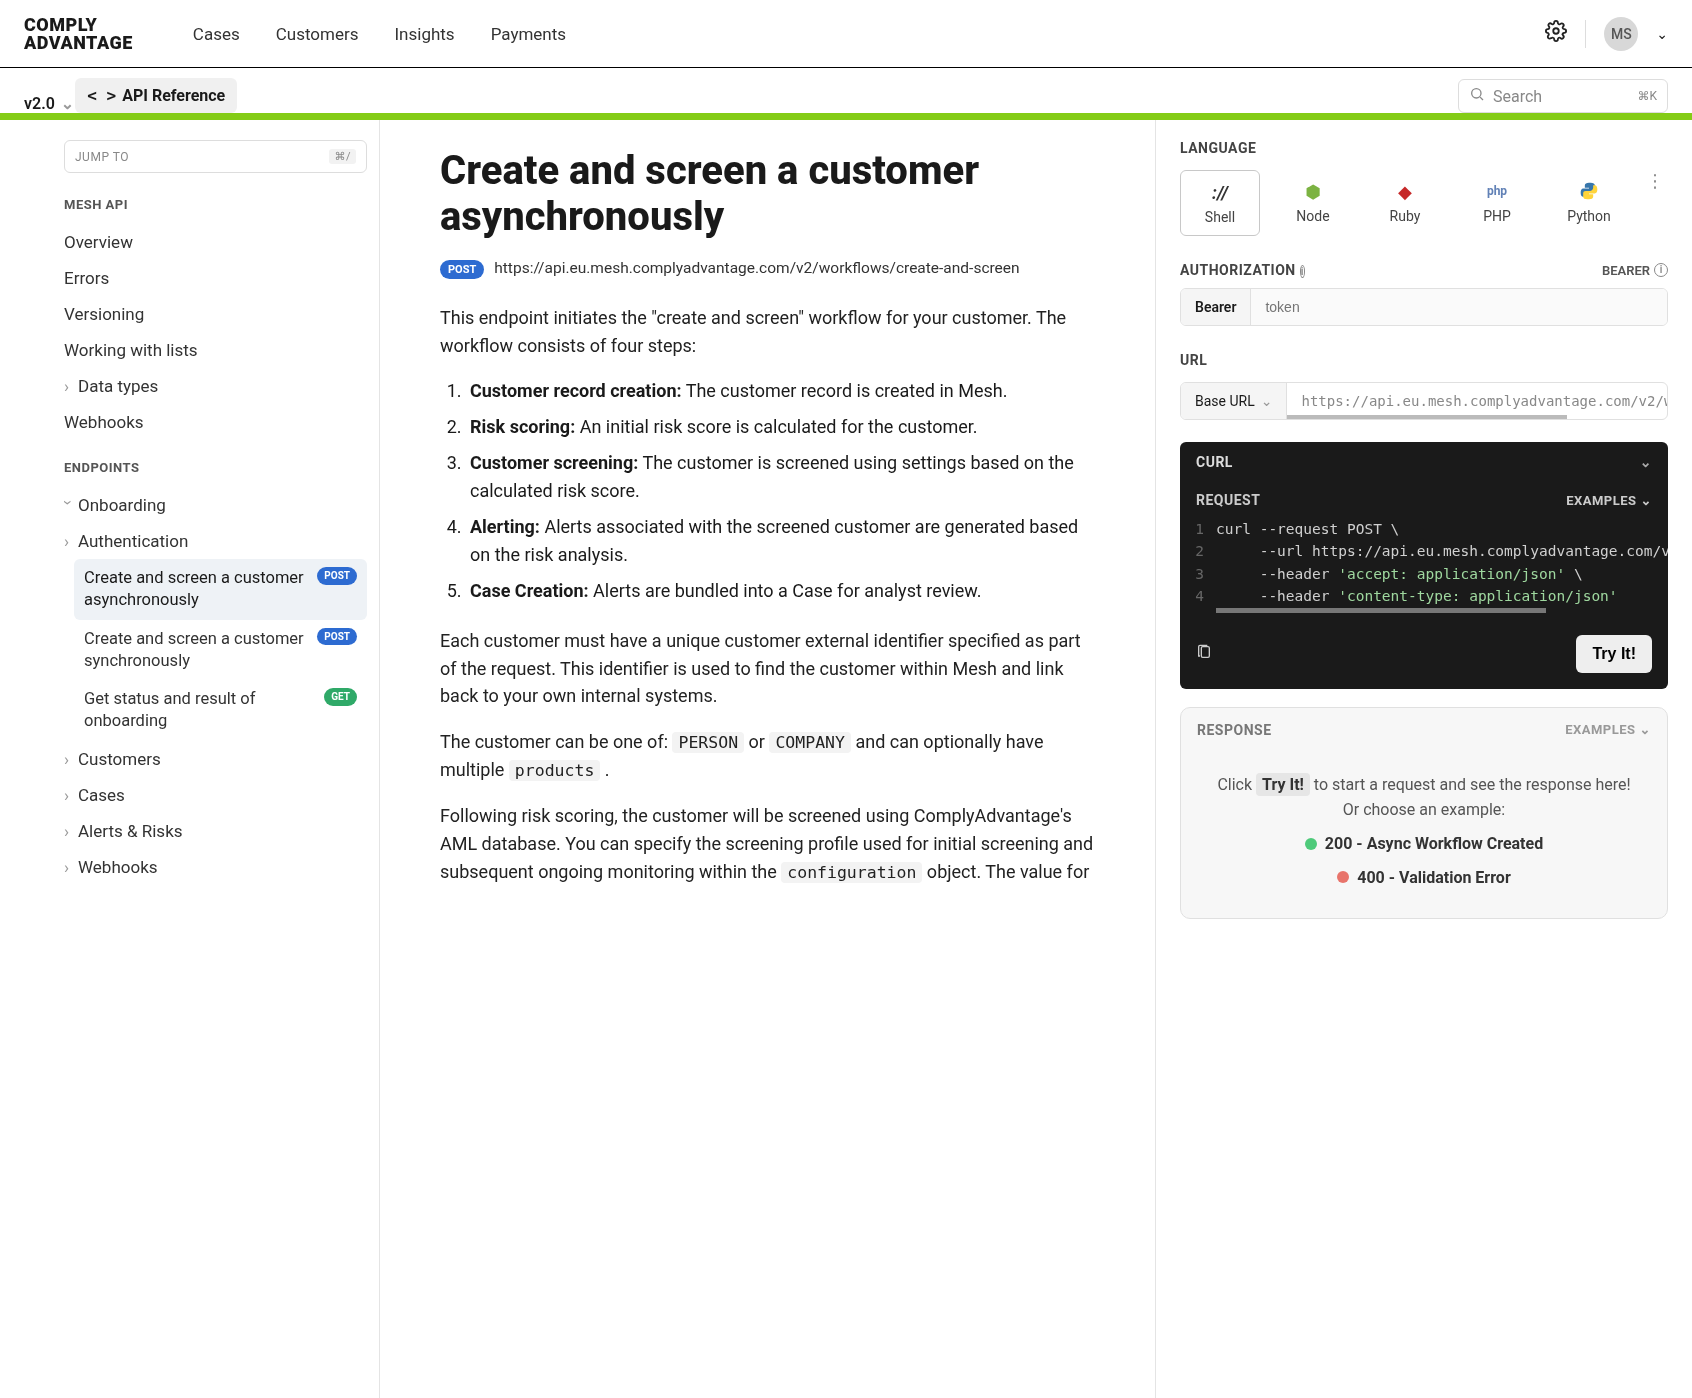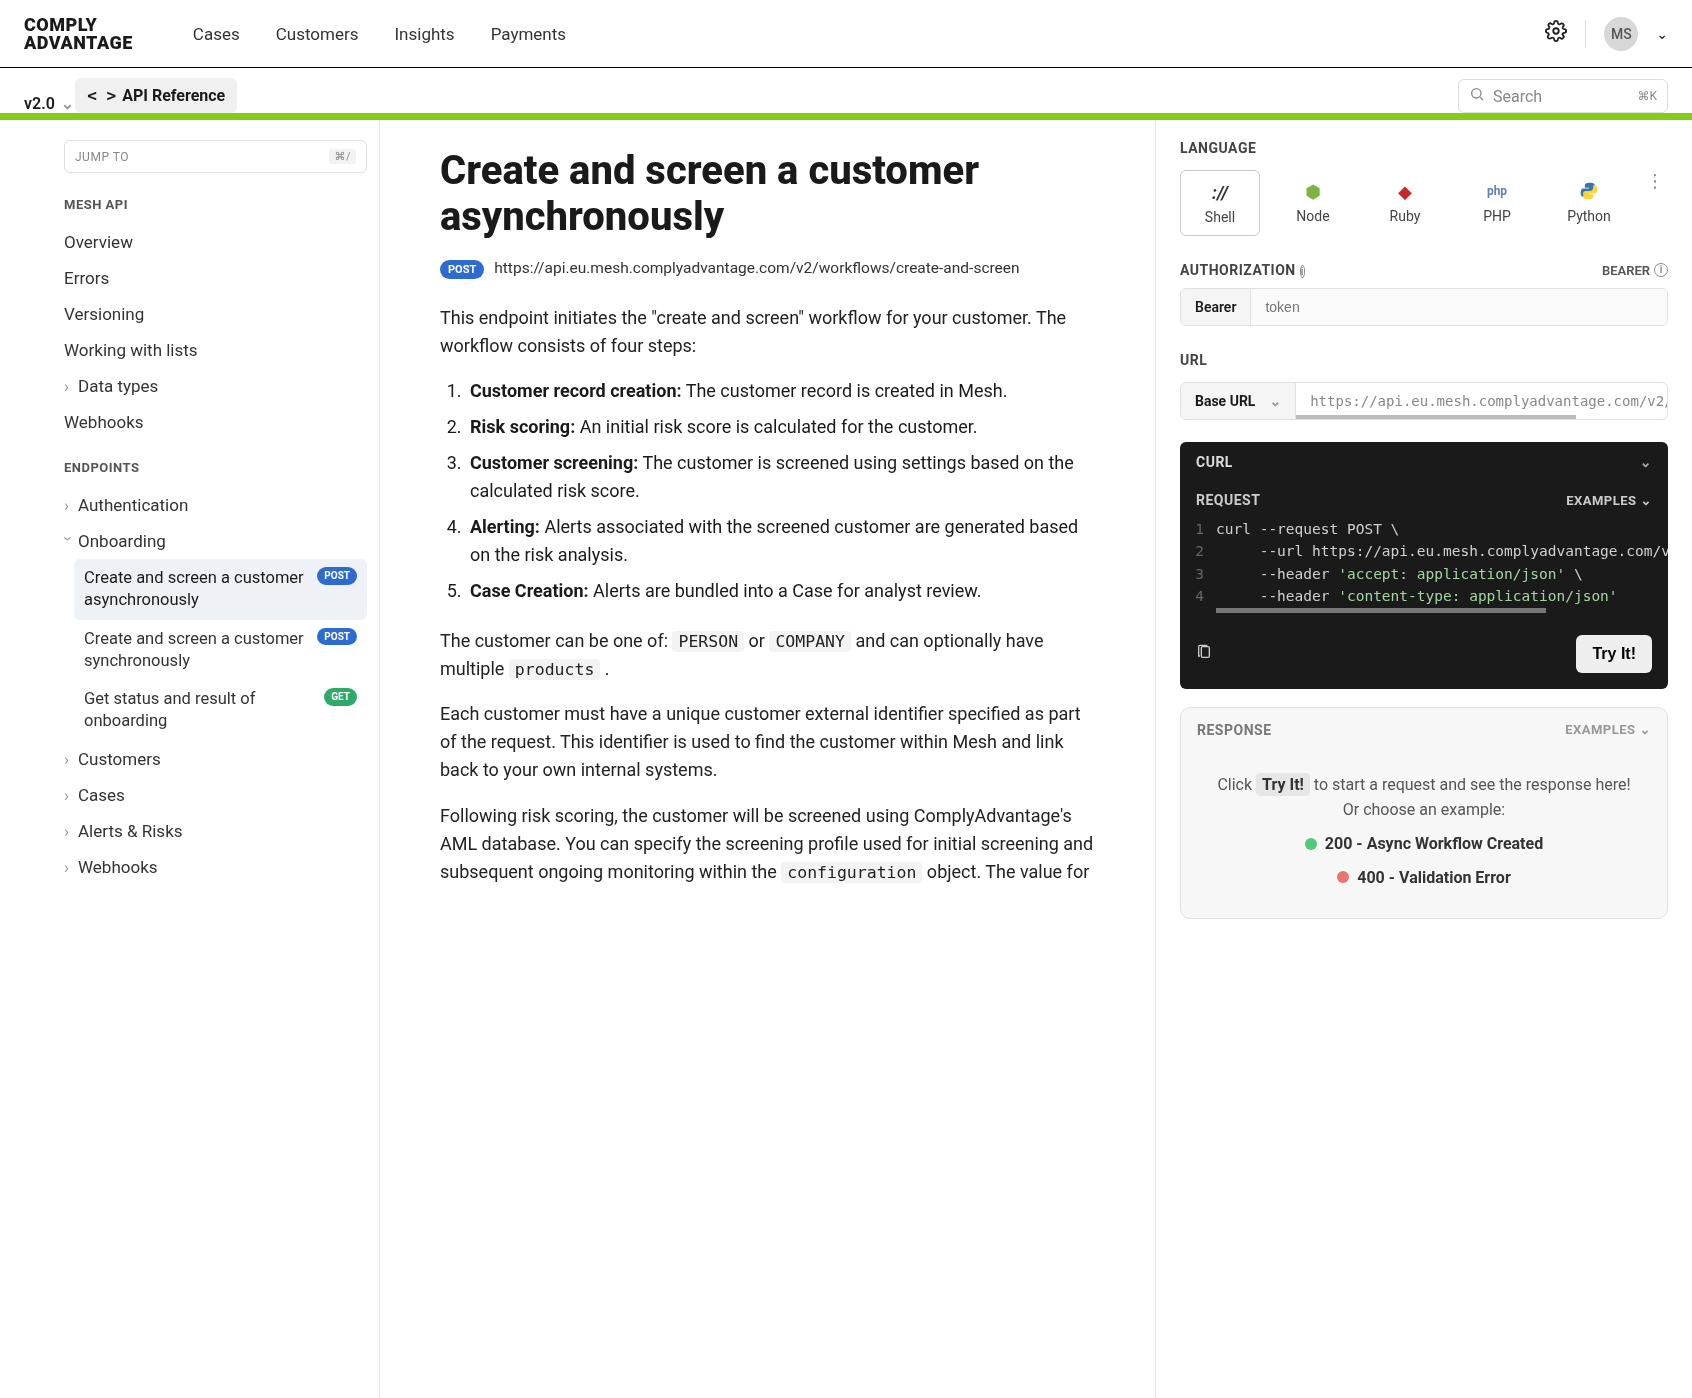--- a/index.html
+++ b/index.html
@@ -61,21 +61,21 @@
 .more-dots { display: flex; align-items: center; cursor: pointer; color: #888; font-size: 18px; padding: 0 4px; }
 
 .auth-hdr { display: flex; align-items: center; margin-bottom: 10px; }
 .auth-right { margin-left: auto; font-size: 13px; font-weight: 600; color: #555; display: flex; align-items: center; gap: 4px; }
 .info-circle { width: 14px; height: 14px; border: 1px solid #888; border-radius: 50%; font-size: 10px; text-align: center; line-height: 12px; color: #888; }
 .bearer-box { display: flex; border: 1px solid #e0e0e0; border-radius: 6px; overflow: hidden; margin-bottom: 26px; }
 .bearer-label { background: #f5f5f5; padding: 10px 14px; font-size: 14px; font-weight: 600; border-right: 1px solid #e0e0e0; }
 .bearer-input { flex: 1; border: none; padding: 10px 14px; font-size: 14px; color: #14532d; background: #fafafa; outline: none; }
 
 .url-box { display: flex; border: 1px solid #e0e0e0; border-radius: 6px; overflow: hidden; margin-bottom: 22px; }
-.url-label { background: #f5f5f5; padding: 10px 14px; font-size: 14px; font-weight: 700; border-right: 1px solid #e0e0e0; display: flex; align-items: center; gap: 14px; }
+.url-label { background: #f5f5f5; padding: 10px 14px; font-size: 14px; font-weight: 400; border-right: 1px solid #e0e0e0; display: flex; align-items: center; gap: 6px; }
 .url-value { flex: 1; padding: 10px 14px; font-family: ui-monospace, Menlo, monospace; font-size: 14px; color: #888; white-space: nowrap; overflow: hidden; position: relative; }
 .url-value::after { content: ""; position: absolute; left: 0; bottom: 0; width: 280px; height: 4px; background: #bbb; }
 
 .code-panel { background: #1a1a1a; border-radius: 6px; overflow: hidden; margin-bottom: 18px; }
 .code-hdr { display: flex; align-items: center; padding: 12px 16px; font-size: 14px; font-weight: 700; color: #ddd; letter-spacing: 0.5px; }
 .code-hdr .sub { margin-left: auto; color: #aaa; cursor: pointer; }
 .code-sub { display: flex; align-items: center; padding: 10px 16px 6px; font-size: 14px; font-weight: 700; color: #ccc; letter-spacing: 0.5px; }
 .code-sub .examples { margin-left: auto; font-size: 13px; color: #ccc; display: flex; align-items: center; gap: 4px; cursor: pointer; }
 .code-body { padding: 4px 0 10px; font-family: ui-monospace, Menlo, monospace; font-size: 14.5px; line-height: 1.55; overflow-x: auto; }
 .code-line { display: flex; white-space: pre; }
@@ -157,25 +157,25 @@
     <div class="side-item">Overview</div>
     <div class="side-item">Errors</div>
     <div class="side-item">Versioning</div>
     <div class="side-item">Working with lists</div>
     <div class="side-item exp">
         <span>Data types</span>
       </div>
     <div class="side-item">Webhooks</div>
 
     <div class="side-hdr">ENDPOINTS</div>
-    <div class="side-item exp">
-        <span>Authentication</span>
-      </div>
     <div class="side-item open">
         <span>Onboarding</span>
+      </div>
+    <div class="side-item exp">
+        <span>Authentication</span>
       </div>
 
     <div class="sub-item active">
       <span>Create and screen a customer asynchronously</span>
       <span class="badge post">POST</span>
     </div>
     <div class="sub-item">
       <span>Create and screen a customer synchronously</span>
       <span class="badge post">POST</span>
     </div>
@@ -205,24 +205,24 @@
       <span class="endpoint-url">https://api.eu.mesh.complyadvantage.com/v2/workflows/create-and-screen</span>
     </div>
     <p class="body-p">This endpoint initiates the "create and screen" workflow for your customer. The workflow consists of four steps:</p>
     <ol class="steps">
       <li><b>Customer record creation:</b><span> The customer record is created in Mesh.</span></li>
       <li><b>Risk scoring:</b><span> An initial risk score is calculated for the customer.</span></li>
       <li><b>Customer screening:</b><span> The customer is screened using settings based on the calculated risk score.</span></li>
       <li><b>Alerting:</b><span> Alerts associated with the screened customer are generated based on the risk analysis.</span></li>
       <li><b>Case Creation:</b><span> Alerts are bundled into a Case for analyst review.</span></li>
     </ol>
+    <p class="body-p">Each customer must have a unique customer external identifier specified as part of the request. This identifier is used to find the customer within Mesh and link back to your own internal systems.</p>
     <p class="body-p">
       <span>The customer can be one of: </span><span class="codechip">PERSON</span><span> or </span><span class="codechip">COMPANY</span><span> and can optionally have multiple </span><span class="codechip">products</span><span> .</span>
     </p>
-    <p class="body-p">Each customer must have a unique customer external identifier specified as part of the request. This identifier is used to find the customer within Mesh and link back to your own internal systems.</p>
     <p class="body-p">
       <span>Following risk scoring, the customer will be screened using ComplyAdvantage's AML database. You can specify the screening profile used for initial screening and subsequent ongoing monitoring within the </span><span class="codechip">configuration</span><span> object. The value for</span>
     </p>
   </div>
 
   <div class="right">
     <div class="sect-label">LANGUAGE</div>
     <div class="lang-row">
       <div class="lang active">
         <div class="lang-icon" style="font-style:italic;font-weight:700;color:#333">://</div>

